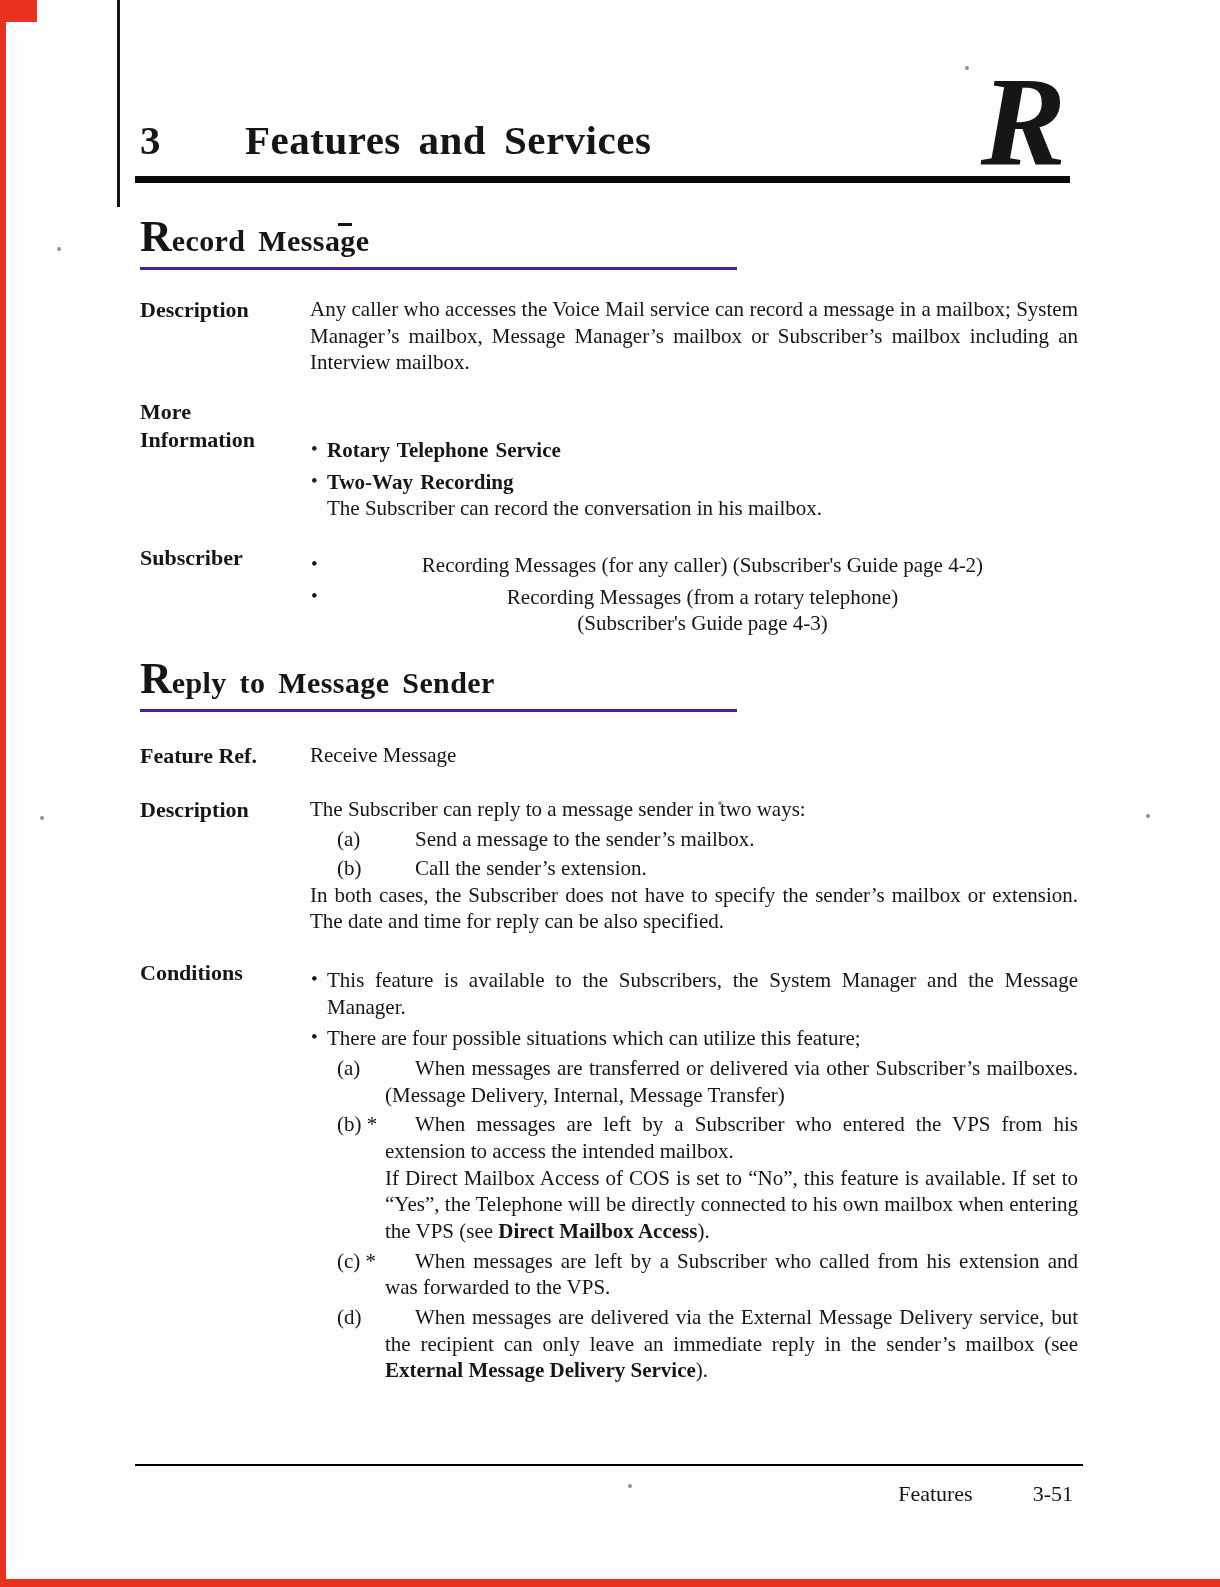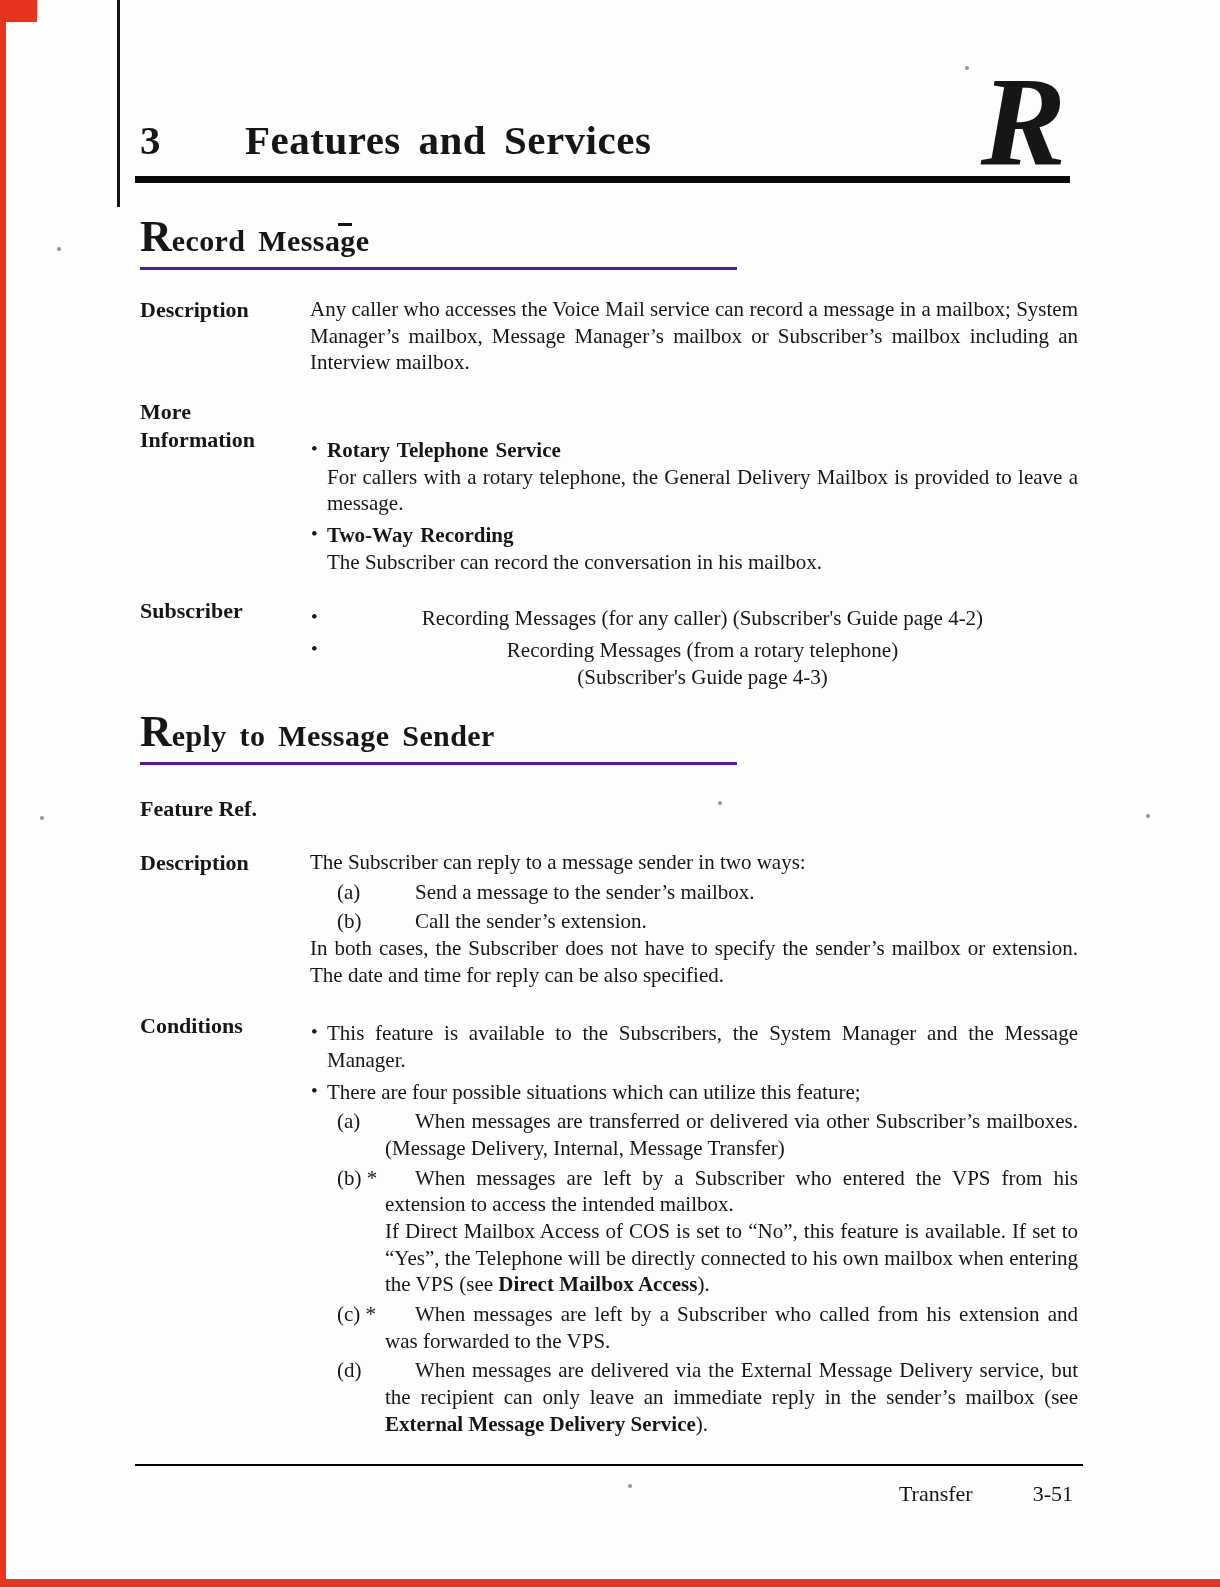--- a/index.html
+++ b/index.html
@@ -101,21 +101,20 @@
     </div>
 
     <div class="row row-more">
       <div class="row-label">
         <div>More</div>
         <div>Information</div>
       </div>
       <div class="body-text pt-cell">
         <div class="bullet-item">
           <div class="bullet-title">Rotary Telephone Service</div>
-          <div>For callers with a rotary telephone, the General Delivery Mailbox is provided to leave a message.</div>
         </div>
         <div class="bullet-item">
           <div class="bullet-title">Two-Way Recording</div>
           <div>The Subscriber can record the conversation in his mailbox.</div>
         </div>
       </div>
     </div>
 
     <div class="row row-subscriber">
       <div class="row-label">Subscriber</div>
@@ -127,20 +126,21 @@
           <div>Recording Messages (from a rotary telephone)</div>
           <div>(Subscriber's Guide page 4-3)</div>
         </div>
       </div>
     </div>
 
     <h2 class="section-heading second"><span class="initial">R</span><span class="rest">eply to Message Sender</span></h2>
 
     <div class="row row-featureref">
       <div class="row-label">Feature Ref.</div>
+      <p class="body-text" style="text-align:left;">Receive Message</p>
     </div>
 
     <div class="row">
       <div class="row-label">Description</div>
       <div class="body-text">
         <p>The Subscriber can reply to a message sender in two ways:</p>
         <div class="lettered">
           <span class="marker">(a)</span>
           <div class="li-text indent-first">Send a message to the sender’s mailbox.</div>
         </div>
@@ -187,18 +187,18 @@
           </div>
         </div>
       </div>
     </div>
 
   </div>
 
   <div class="footer">
     <div class="footer-rule"></div>
     <div class="footer-text">
-      <span>Transfer</span>
+      <span>Features</span>
       <span>3-51</span>
     </div>
   </div>
 
 </div>
 
 </body></html>

